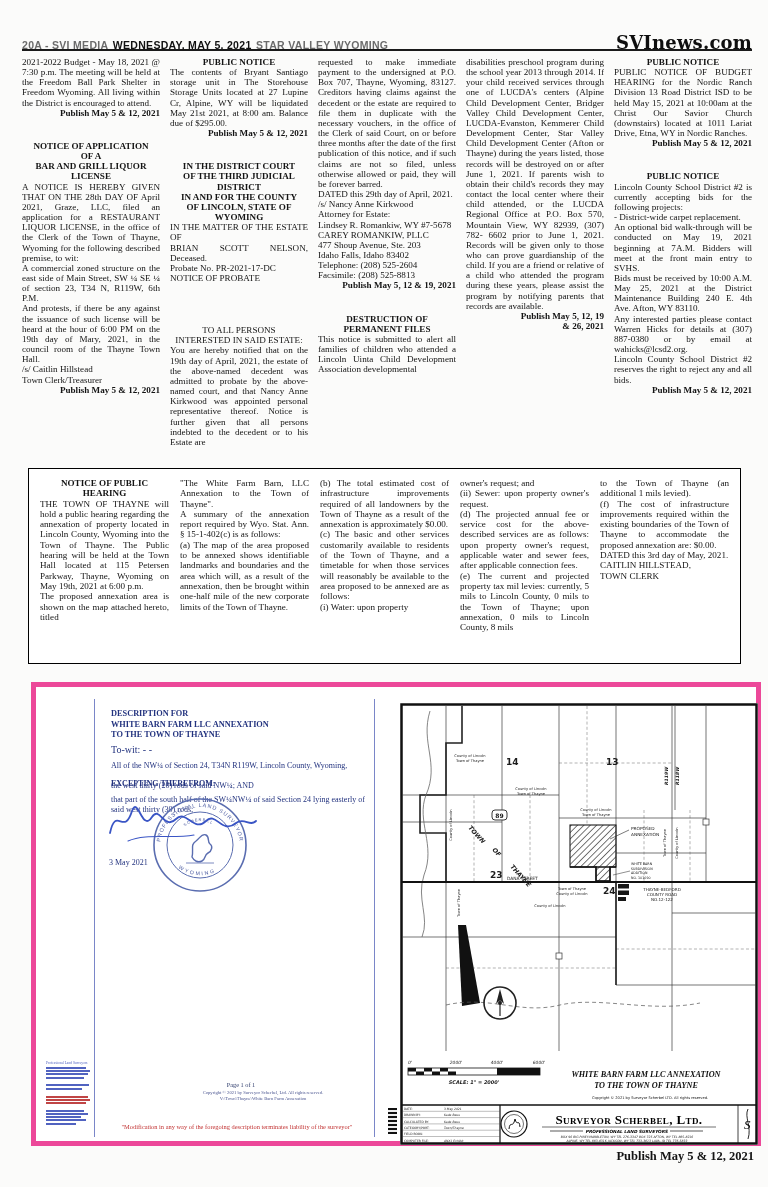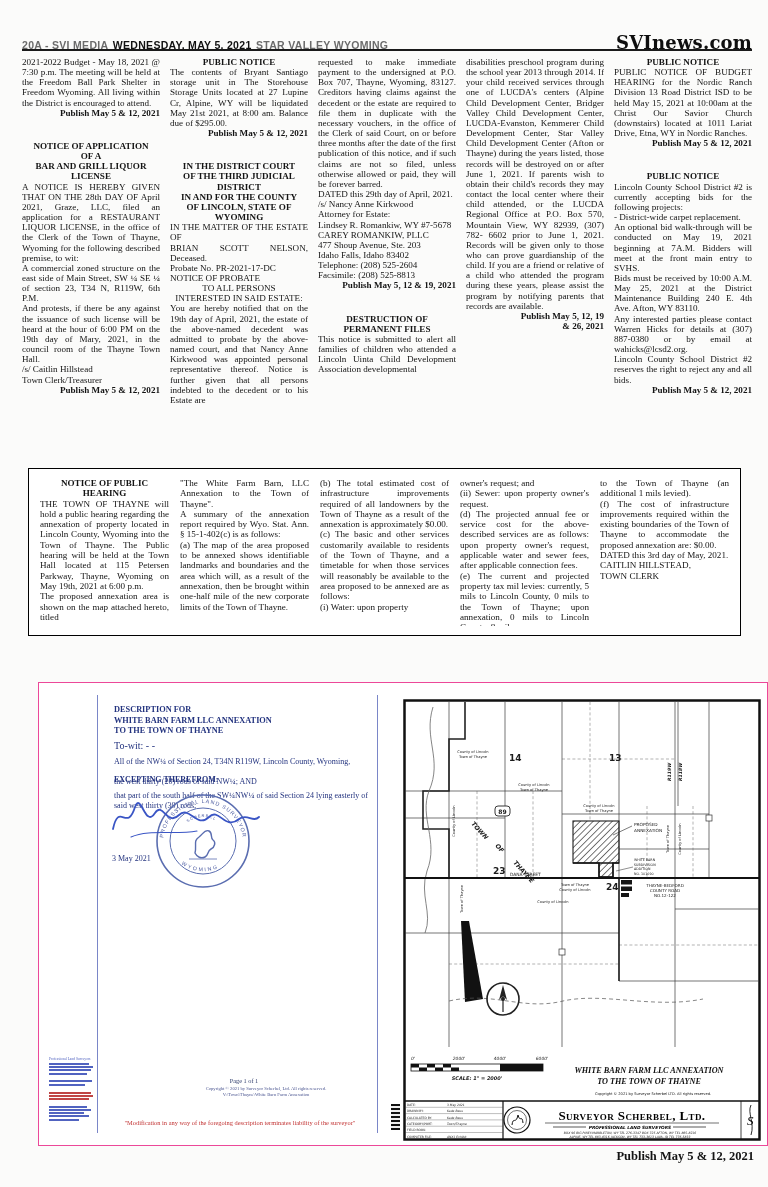--- a/index.html
+++ b/index.html
@@ -12,31 +12,31 @@
   .m-muted{color:#6b6b6b;}
   .m-dark{color:#111;}
   .m-right{font-weight:bold;font-size:18px;color:#0e0e0e;font-family:"DejaVu Serif",serif;letter-spacing:.2px;}
   .rule{position:absolute;left:22px;right:16px;top:49px;height:2px;background:#1a1a1a;}
 
   
   .notices{position:absolute;left:22px;top:57px;width:730px;height:404px;display:grid;grid-template-columns:repeat(5,1fr);column-gap:10px;overflow:hidden;}
   .col{overflow:hidden;}
   .col p{font-size:9.1px;line-height:10.15px;margin:0;text-align:justify;}
   .col p.h{font-weight:bold;text-align:center;white-space:pre-line;margin:23px 0 0;}
-  .col p.hc{text-align:center;white-space:pre-line;}
+  .col p.hc{text-align:center;white-space:pre-line;margin-top:42px;}
   .col p.pub{font-weight:bold;text-align:right;white-space:pre-line;margin:0 0 9px;}
   .col > p:first-child{margin-top:0;}
 
   
-  .hearing{position:absolute;left:28px;top:468px;width:713px;height:168px;border:1.5px solid #000;box-sizing:border-box;background:#fff;padding:9px 11px;display:grid;grid-template-columns:repeat(5,1fr);column-gap:11px;overflow:hidden;}
+  .hearing{position:absolute;left:28px;top:468px;width:713px;height:196px;border:1.5px solid #000;box-sizing:border-box;background:#fff;padding:9px 11px;display:grid;grid-template-columns:repeat(5,1fr);column-gap:11px;overflow:hidden;}
   .hearing p{font-size:9.1px;line-height:10.3px;margin:0;text-align:justify;}
   .hearing p.h{font-weight:bold;text-align:center;white-space:pre-line;}
 
   
-  .scan{position:absolute;left:38px;top:682px;width:730px;height:464px;border:1px solid #ec4899;box-sizing:border-box;background:#fff;}
+  .scan{position:absolute;left:31px;top:682px;width:730px;height:464px;border:5px solid #ec4899;box-sizing:border-box;background:#fff;}
   .desc{position:absolute;left:2px;top:8px;width:360px;height:448px;color:#23337f;}
   .blue-l{position:absolute;left:56px;top:4px;bottom:6px;width:1px;background:#7a86c8;}
   .blue-r{position:absolute;left:336px;top:4px;bottom:6px;width:1px;background:#7a86c8;}
   .d-title{position:absolute;left:73px;top:14px;font-size:8.3px;font-weight:bold;line-height:10.5px;white-space:pre-line;}
   .d-towit{position:absolute;left:73px;top:49px;font-size:10px;}
   .d-p1{position:absolute;left:73px;top:62px;width:256px;font-size:8px;line-height:18px;}
   .d-p2{position:absolute;left:73px;top:86px;width:256px;font-size:8px;line-height:10px;}
   .d-p3{position:absolute;left:73px;top:100px;width:256px;font-size:8px;line-height:10px;}
   .d-date{position:absolute;left:71px;top:163px;font-size:8px;}
   .d-stamp{position:absolute;left:112px;top:100px;}

